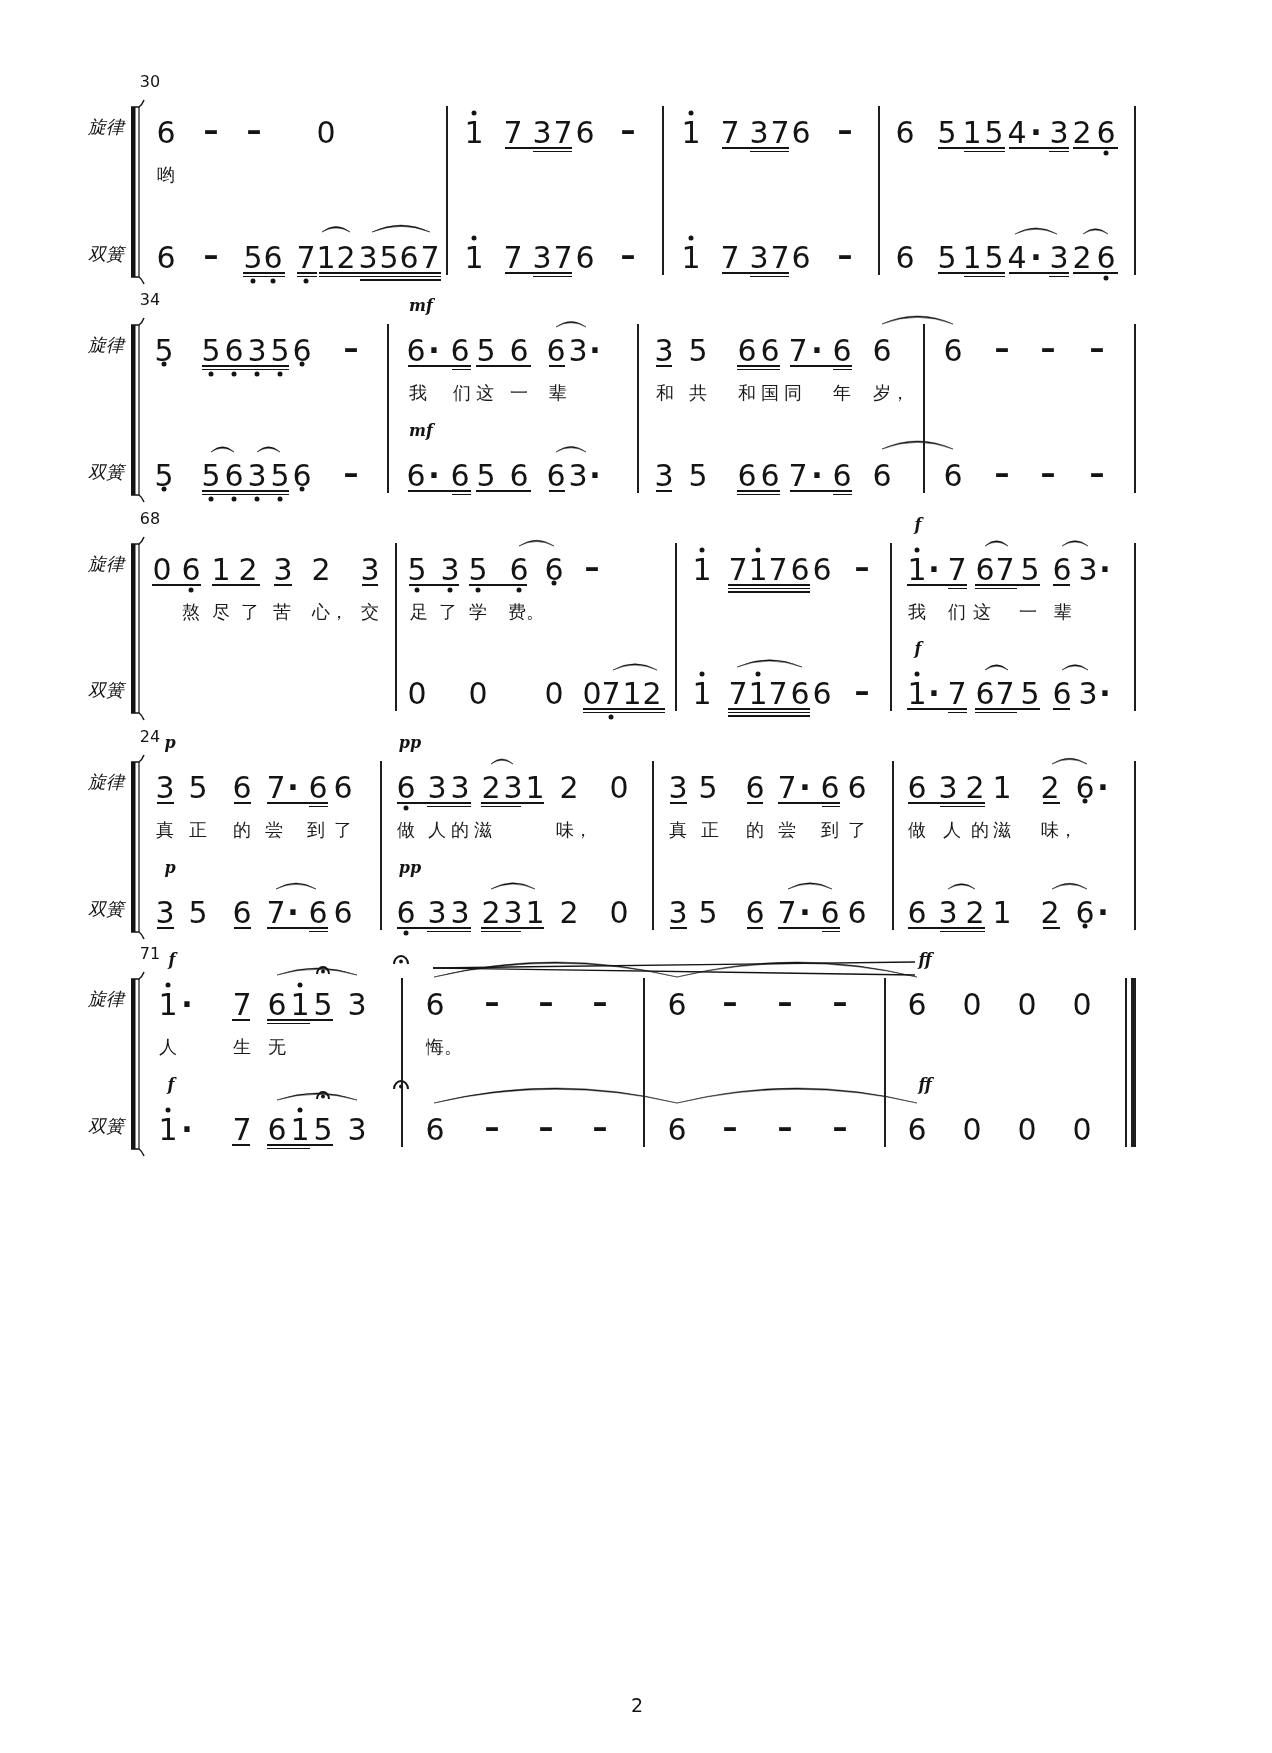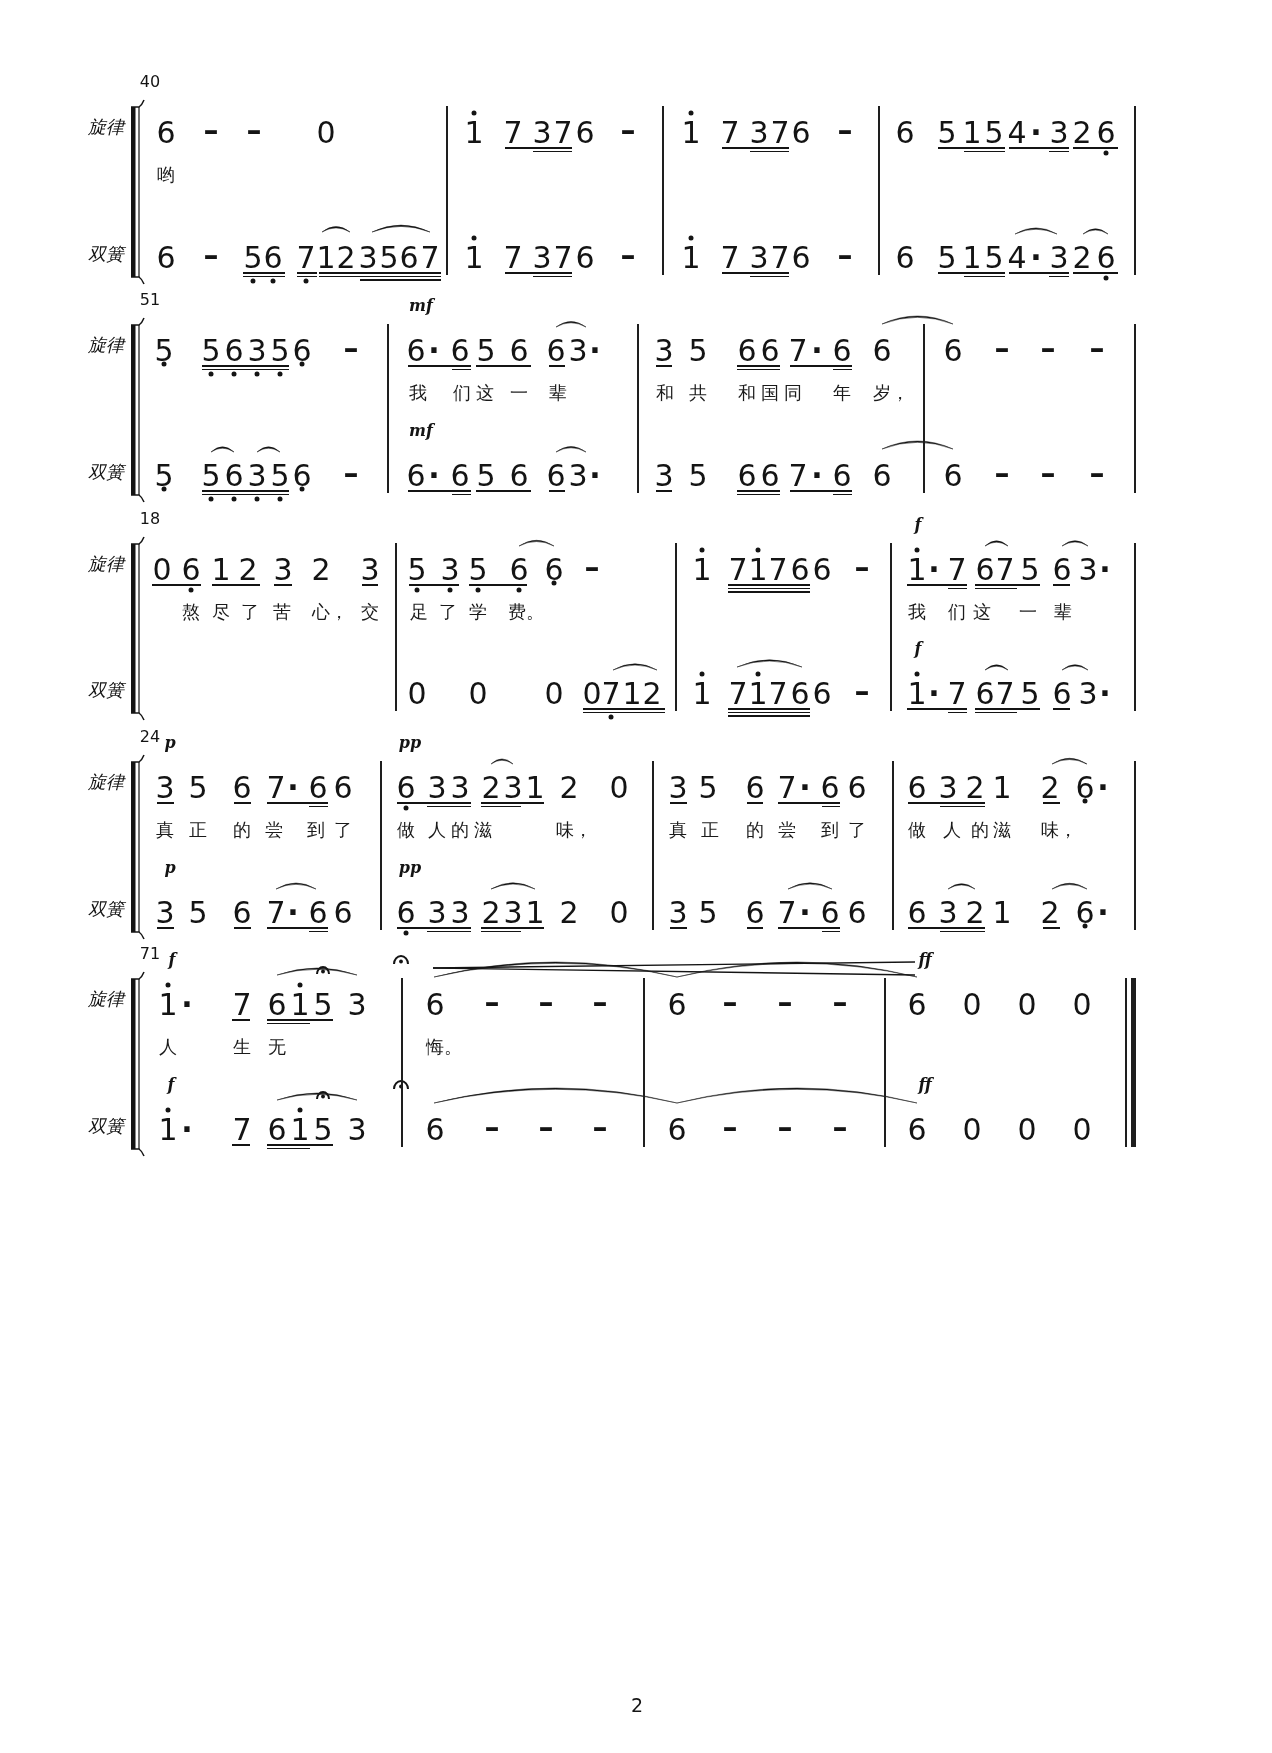--- a/index.html
+++ b/index.html
@@ -107,21 +107,21 @@
       <circle cx="401" cy="1086.5" r="1.9" fill="#141414"></circle>
       <path d="M434 977 Q555.5 947 677 977 Q555.5 949.6 434 977 Z" fill="#141414" stroke="#141414" stroke-width="0.5"></path>
       <line x1="433" y1="968" x2="915" y2="962" stroke="#141414" stroke-width="1.4"></line>
       <line x1="433" y1="968" x2="915" y2="975" stroke="#141414" stroke-width="1.4"></line>
       <path d="M434 1103 Q555.5 1073 677 1103 Q555.5 1075.6 434 1103 Z" fill="#141414" stroke="#141414" stroke-width="0.5"></path>
       <path d="M677 977 Q797 947 917 977 Q797 949.6 677 977 Z" fill="#141414" stroke="#141414" stroke-width="0.5"></path>
       <path d="M677 1103 Q797 1073 917 1103 Q797 1075.6 677 1103 Z" fill="#141414" stroke="#141414" stroke-width="0.5"></path>
     </svg>
   <span class="pagenum">2</span>
 <div class="system">
-      <span class="mnum" style="left: 150px; top: 82px;">40</span>
+      <span class="mnum" style="left: 150px; top: 82px;">30</span>
       <span class="plabel" style="left: 106px; top: 127px;">旋律</span>
       <span class="plabel" style="left: 106px; top: 254px;">双簧</span>
       <div class="bar" style="left: 446px; top: 106px; height: 169px;"></div>
       <div class="bar" style="left: 662px; top: 106px; height: 169px;"></div>
       <div class="bar" style="left: 878px; top: 106px; height: 169px;"></div>
       <div class="bar" style="left: 1134px; top: 106px; height: 169px;"></div>
       <span class="note" style="left: 166px; top: 117.5px;">6</span>
       <span class="note dash" style="left: 211px; top: 114.5px;">–</span>
       <span class="note dash" style="left: 254px; top: 114.5px;">–</span>
       <span class="note" style="left: 326px; top: 117.5px;">0</span>
@@ -208,21 +208,21 @@
       <span class="note" style="left: 1082px; top: 242.5px;">2</span>
       <span class="note" style="left: 1106px; top: 242.5px;">6</span>
       <span class="odot" style="left: 1106px; top: 277.5px;"></span>
       <div class="beam" style="left: 938px; width: 67px; top: 272px;"></div>
       <div class="beam" style="left: 964px; width: 41px; top: 275.6px;"></div>
       <div class="beam" style="left: 1009px; width: 60px; top: 272px;"></div>
       <div class="beam" style="left: 1049px; width: 20px; top: 275.6px;"></div>
       <div class="beam" style="left: 1073px; width: 45px; top: 272px;"></div>
     </div>
     <div class="system">
-      <span class="mnum" style="left: 150px; top: 300px;">51</span>
+      <span class="mnum" style="left: 150px; top: 300px;">34</span>
       <span class="plabel" style="left: 106px; top: 345px;">旋律</span>
       <span class="plabel" style="left: 106px; top: 472px;">双簧</span>
       <div class="bar" style="left: 387px; top: 324px; height: 169px;"></div>
       <div class="bar" style="left: 637px; top: 324px; height: 169px;"></div>
       <div class="bar" style="left: 923px; top: 324px; height: 169px;"></div>
       <div class="bar" style="left: 1134px; top: 324px; height: 169px;"></div>
       <span class="note" style="left: 164px; top: 335.5px;">5</span>
       <span class="odot" style="left: 164px; top: 364px;"></span>
       <span class="note" style="left: 211px; top: 335.5px;">5</span>
       <span class="odot" style="left: 211px; top: 374px;"></span>
@@ -319,21 +319,21 @@
       <span class="note" style="left: 953px; top: 335.5px;">6</span>
       <span class="note dash" style="left: 1002px; top: 332.5px;">–</span>
       <span class="note dash" style="left: 1048px; top: 332.5px;">–</span>
       <span class="note dash" style="left: 1097px; top: 332.5px;">–</span>
       <span class="note" style="left: 953px; top: 460.5px;">6</span>
       <span class="note dash" style="left: 1002px; top: 457.5px;">–</span>
       <span class="note dash" style="left: 1048px; top: 457.5px;">–</span>
       <span class="note dash" style="left: 1097px; top: 457.5px;">–</span>
     </div>
     <div class="system">
-      <span class="mnum" style="left: 150px; top: 519px;">18</span>
+      <span class="mnum" style="left: 150px; top: 519px;">68</span>
       <span class="plabel" style="left: 106px; top: 564px;">旋律</span>
       <span class="plabel" style="left: 106px; top: 690px;">双簧</span>
       <div class="bar" style="left: 395px; top: 543px; height: 168px;"></div>
       <div class="bar" style="left: 675px; top: 543px; height: 168px;"></div>
       <div class="bar" style="left: 890px; top: 543px; height: 168px;"></div>
       <div class="bar" style="left: 1134px; top: 543px; height: 168px;"></div>
       <span class="note" style="left: 162px; top: 554.5px;">0</span>
       <span class="note" style="left: 191px; top: 554.5px;">6</span>
       <span class="odot" style="left: 191px; top: 589.5px;"></span>
       <span class="note" style="left: 221px; top: 554.5px;">1</span>

